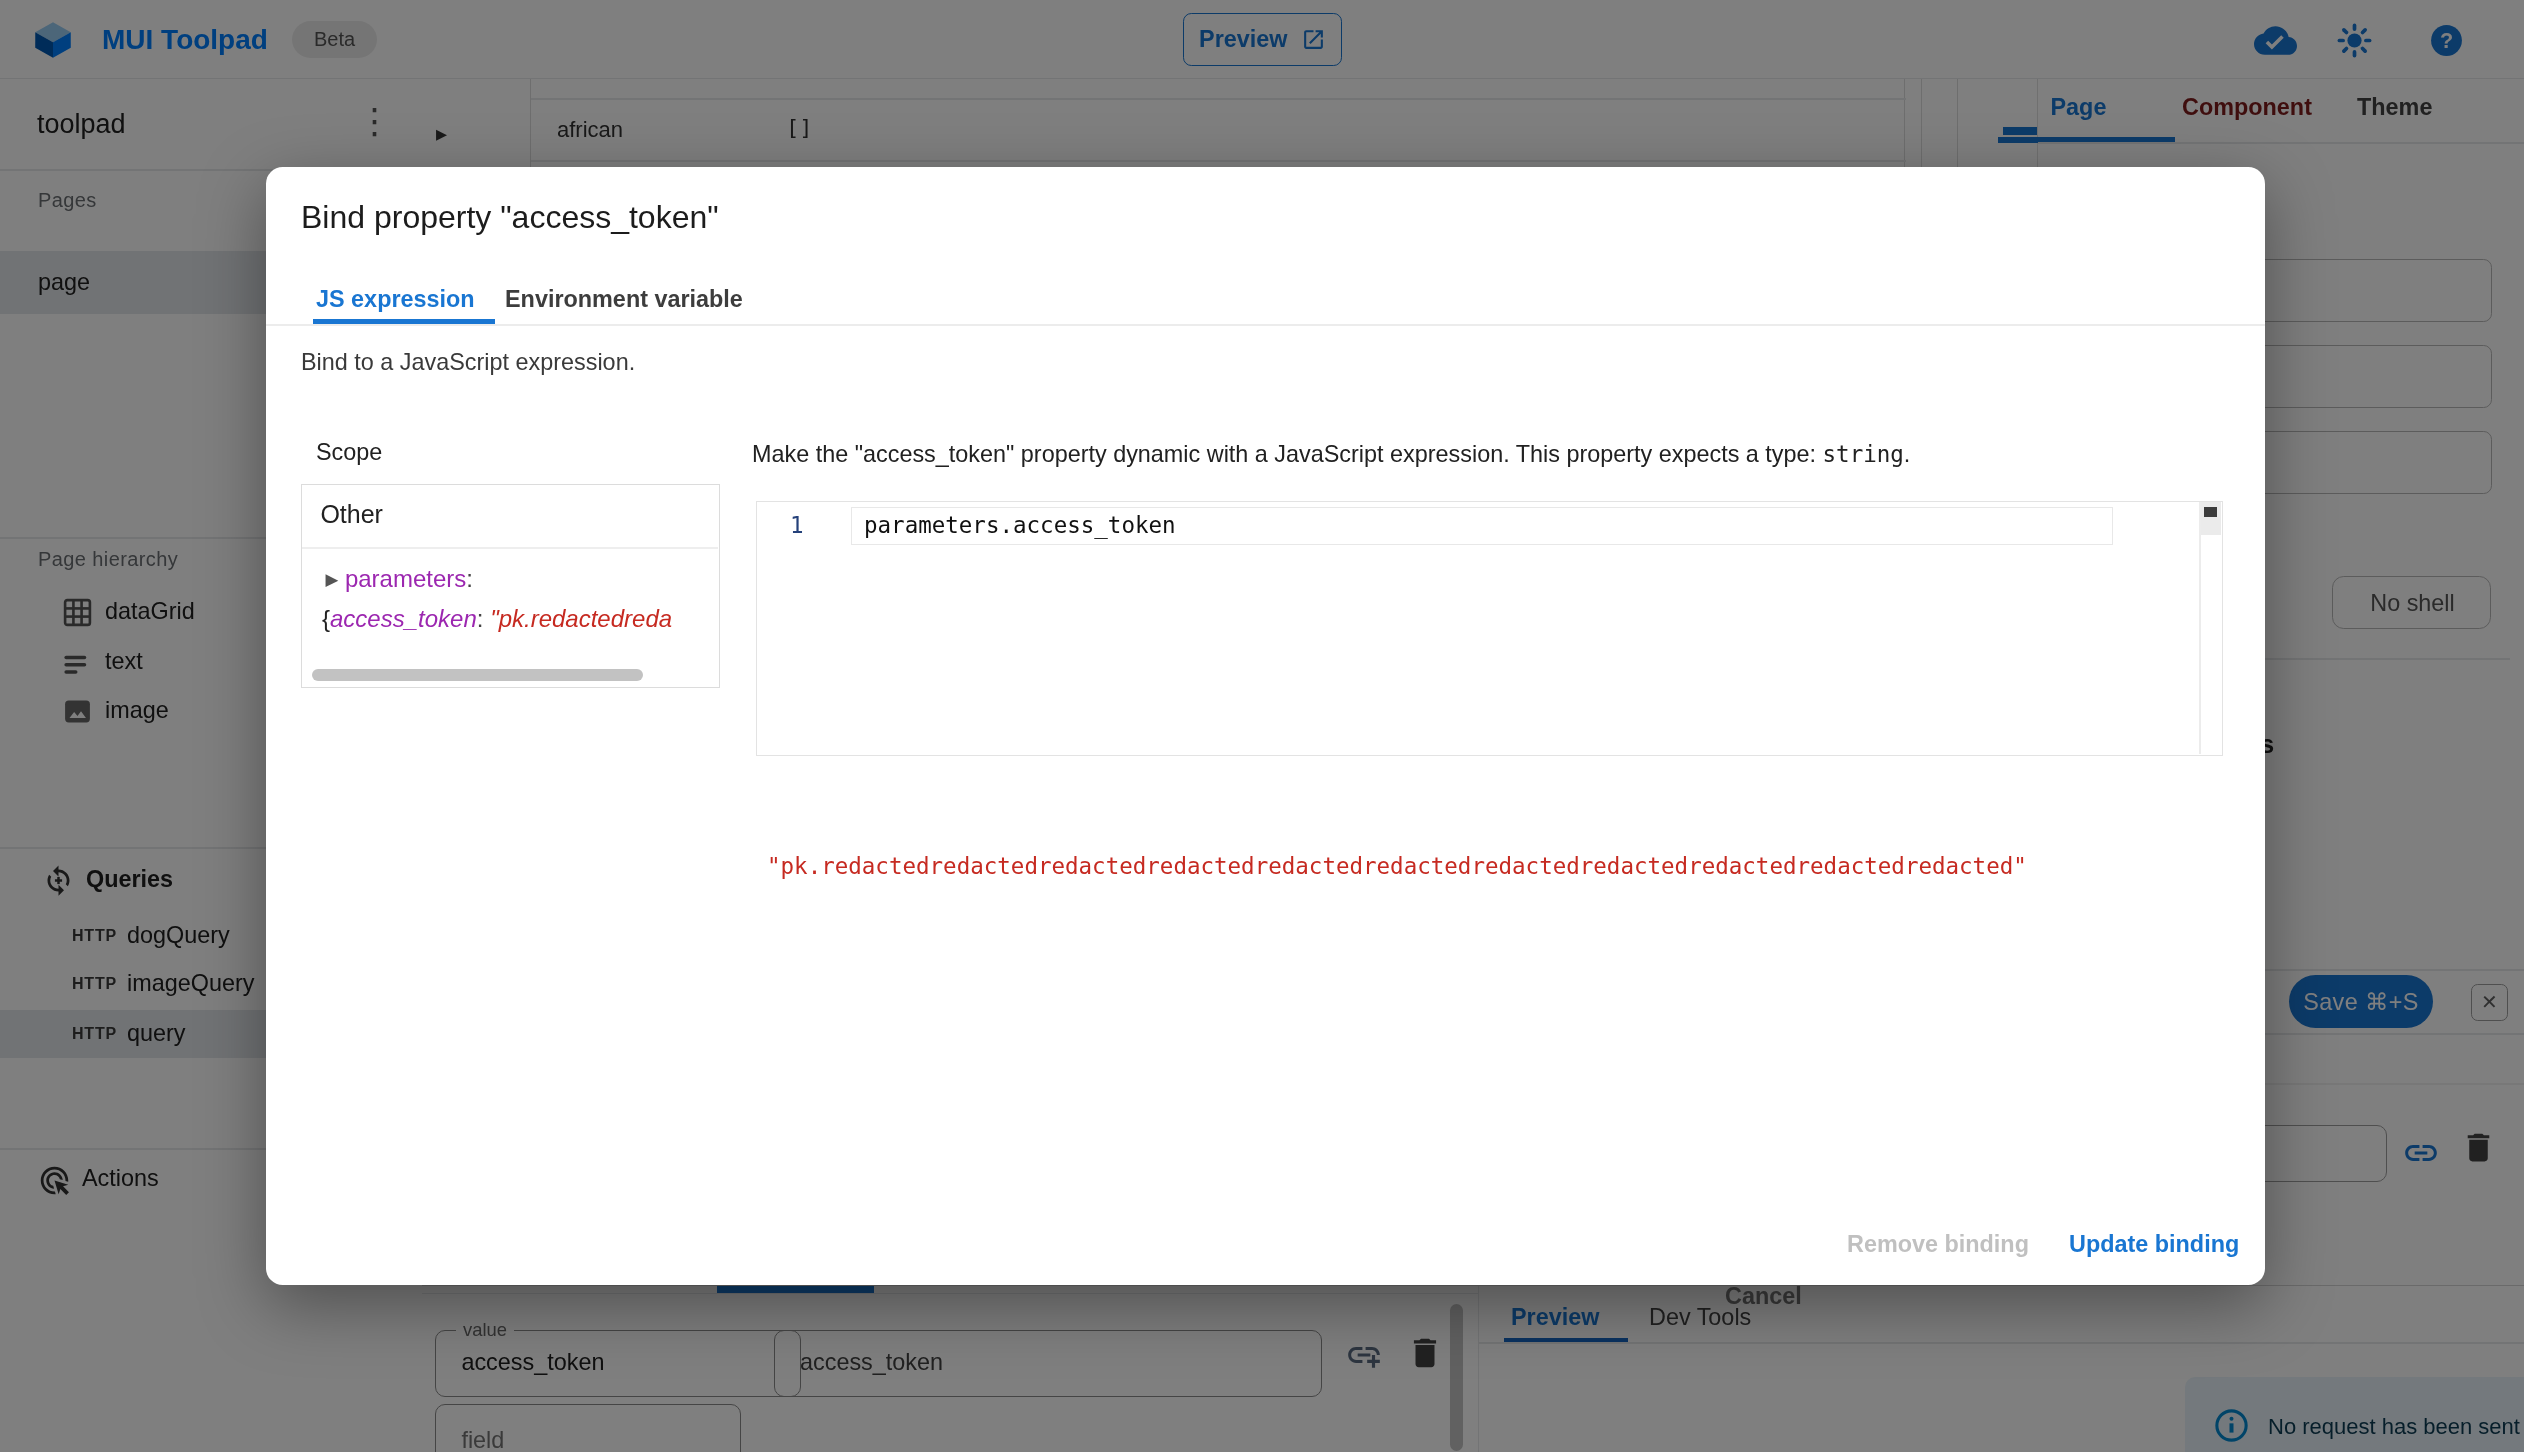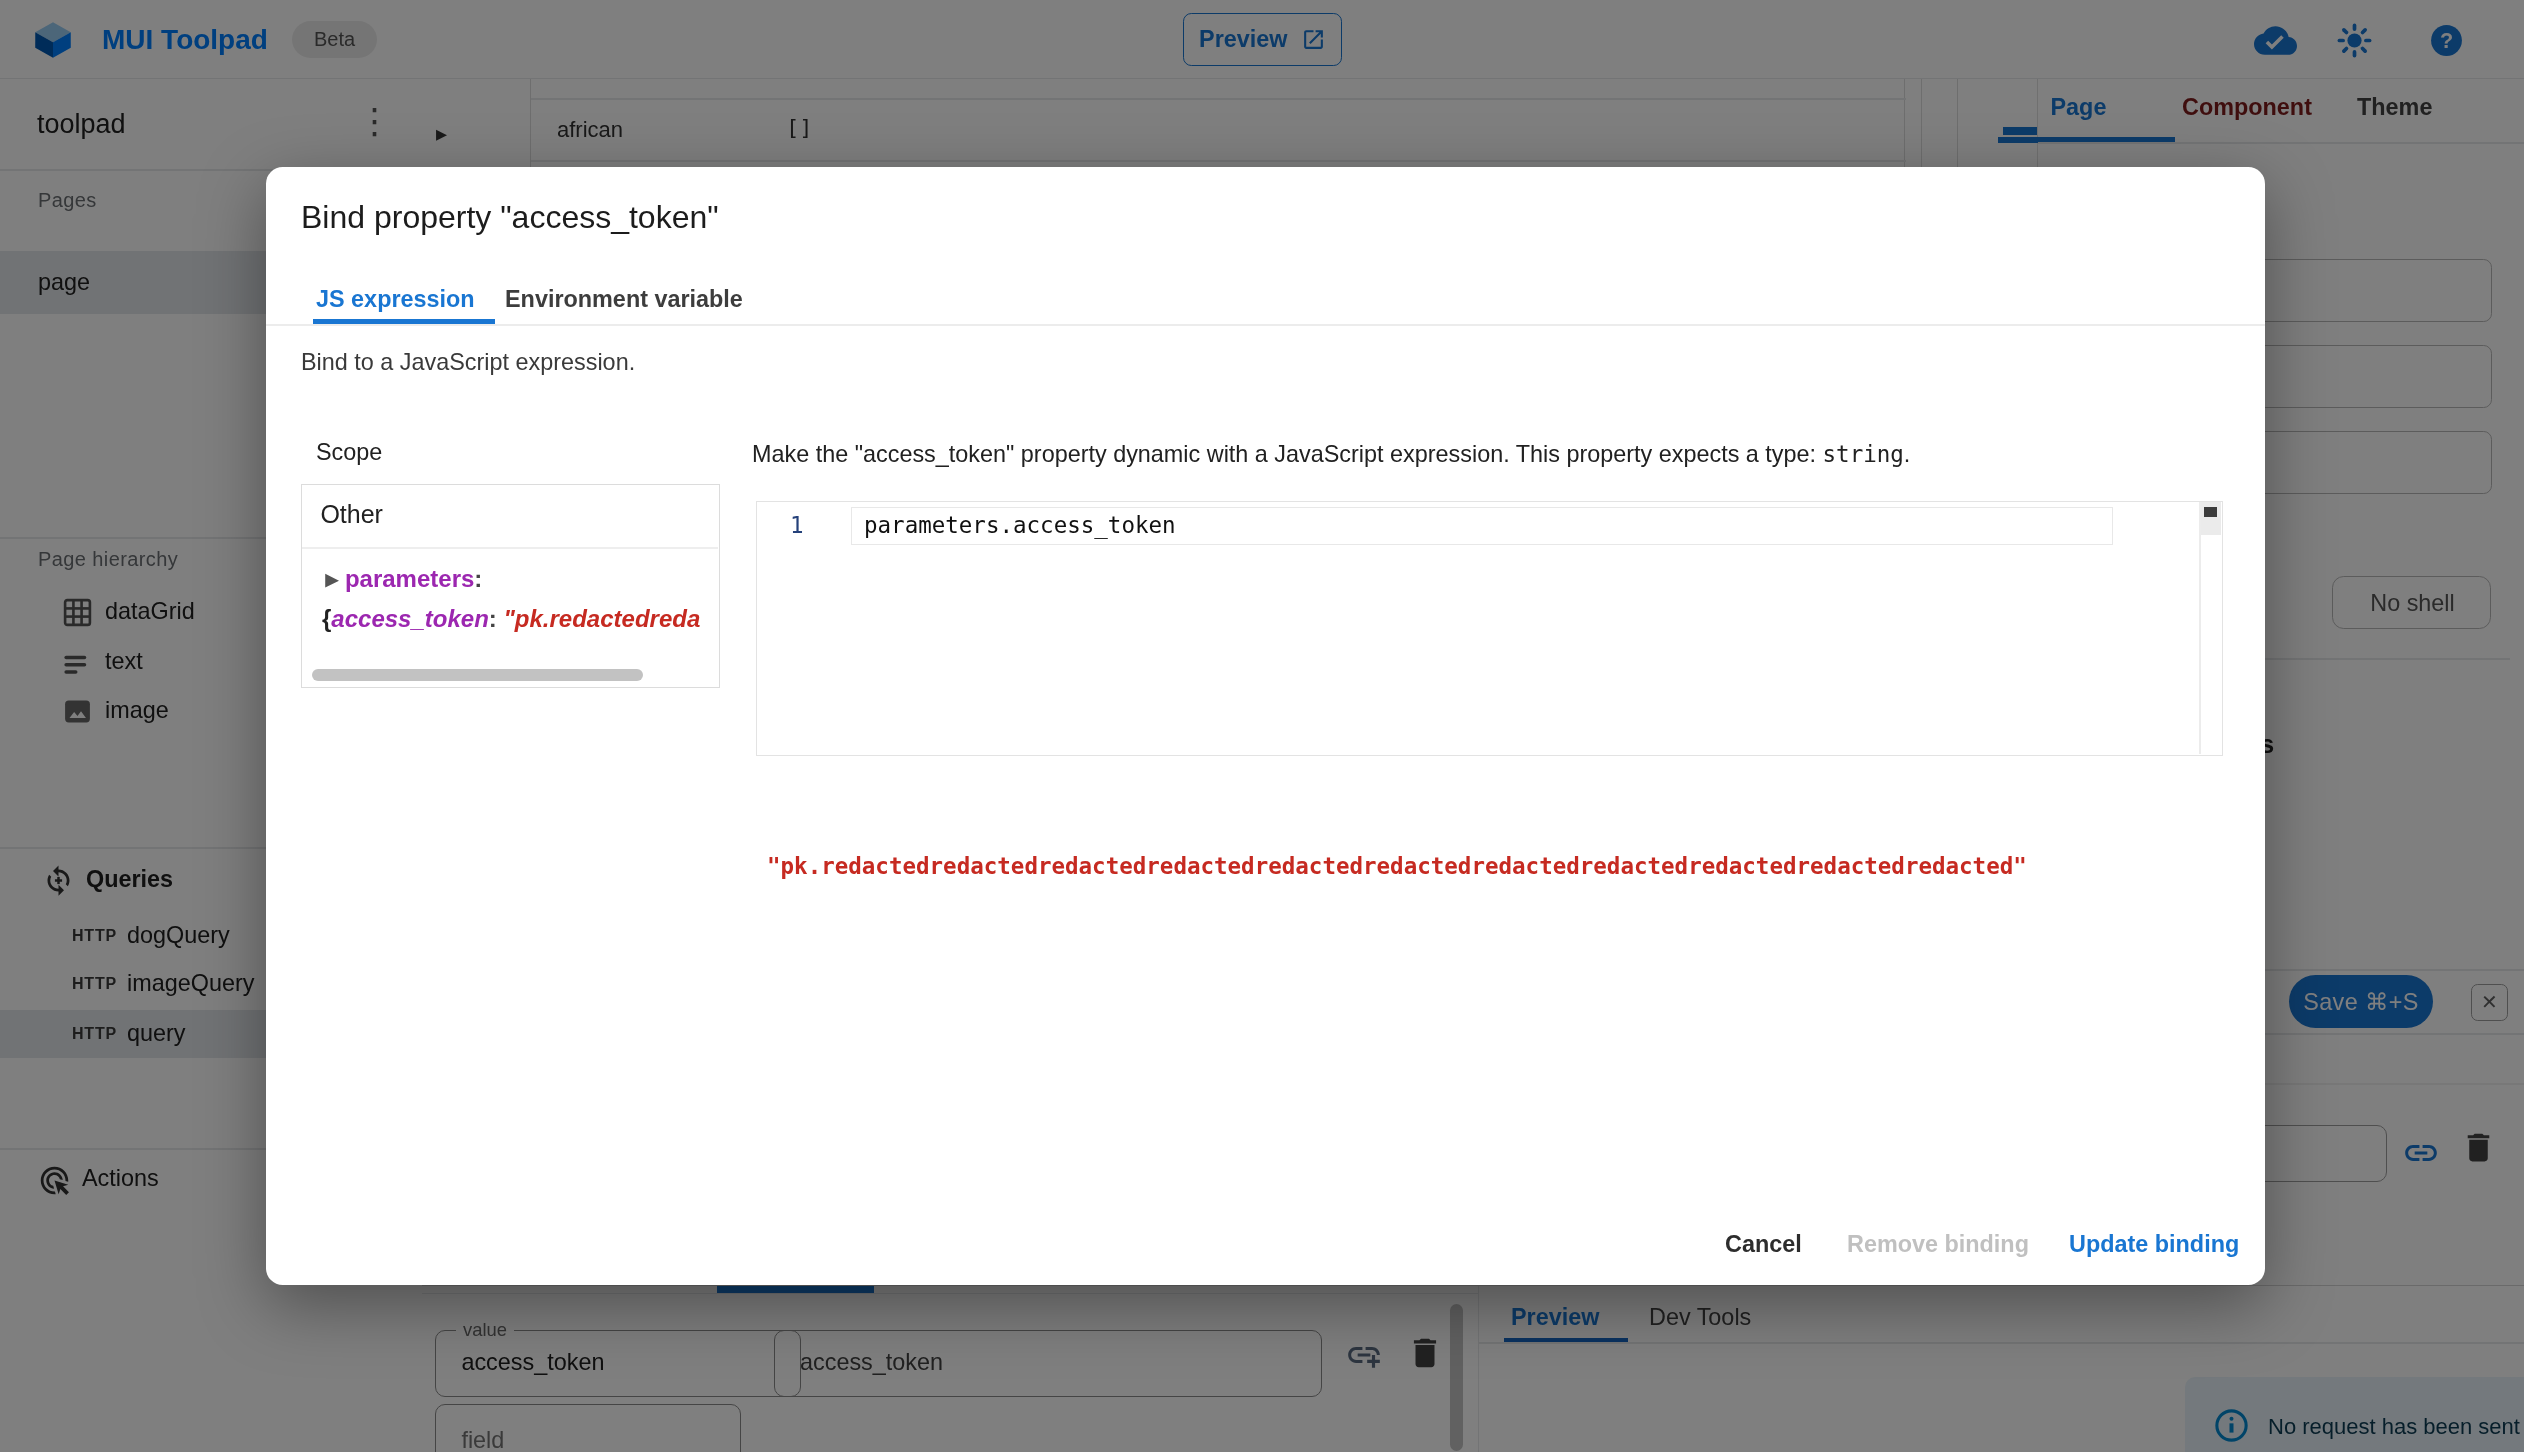--- a/index.html
+++ b/index.html
@@ -1,20 +1,20 @@
 <!DOCTYPE html>
 <html style="font-size:13.4px"><head>
 <meta charset="utf-8">
 <style>
   html,body{margin:0;padding:0;background:#4a4a4a;}
   #screen{position:relative;width:2525px;height:1453px;overflow:hidden;background:#fff;
           font-family:"Liberation Sans",sans-serif;color:#212121;}
   .a{position:absolute;box-sizing:border-box;}
   .mono{font-family:"DejaVu Sans Mono",monospace;}
-  .nowrap{white-space:nowrap;overflow:hidden;font-weight:bold;}
+  .nowrap{white-space:nowrap;overflow:hidden;}
   .hairline{background:#e6e8ea;}
   svg{display:block;}
   
   #appbar{left:0;top:0;width:2525px;height:79px;background:#fff;border-bottom:1.7px solid #e6e8ea;}
   .brand-title{font-size:28px;font-weight:bold;color:#007FFF;line-height:79px;}
   .beta-chip{background:#ebebeb;color:#555;font-size:20px;border-radius:22px;
              padding:8.3px 22px;line-height:1;}
   .preview-btn{border:1.7px solid #1976d2;border-radius:8.3px;color:#1976d2;font-size:23.4px;
                font-weight:bold;display:flex;align-items:center;gap:13.4px;justify-content:center;}
   
@@ -304,19 +304,19 @@
       <div class="a" style="left:94px;top:5px;width:1262px;height:38px;border:1.7px solid #e8e8e8;"></div>
       <span class="a mono" style="left:33px;top:10px;font-size:22.5px;color:#25417a;">1</span>
       <span class="a mono" style="left:107px;top:10px;font-size:22.5px;color:#101010;">parameters.access_token</span>
       <div class="a" style="left:1442px;top:0;width:1.7px;height:252px;background:#ececec;"></div>
       <div class="a" style="left:1444px;top:0;width:20px;height:33px;background:#ebebeb;"></div>
       <div class="a" style="left:1447px;top:5px;width:13.4px;height:10px;background:#3c3c3c;"></div>
     </div>
 
     <div class="a mono nowrap" style="left:501px;top:686px;width:1436px;font-size:22.5px;color:#c62a21;">"pk.redactedredactedredactedredactedredactedredactedredactedredactedredactedredactedredacted"</div>
 
-    <span class="a footbtn" style="left:1459px;top:1064px;color:#2d2d2d;">Cancel</span>
+    <span class="a footbtn" style="left:1459px;top:1116px;color:#2d2d2d;">Cancel</span>
     <span class="a footbtn" style="left:1581px;top:1064px;color:#c0c0c0;">Remove binding</span>
     <span class="a footbtn" style="left:1803px;top:1064px;color:#1976d2;">Update binding</span>
   </div>
 
 </div>
 
 
 </body></html>

